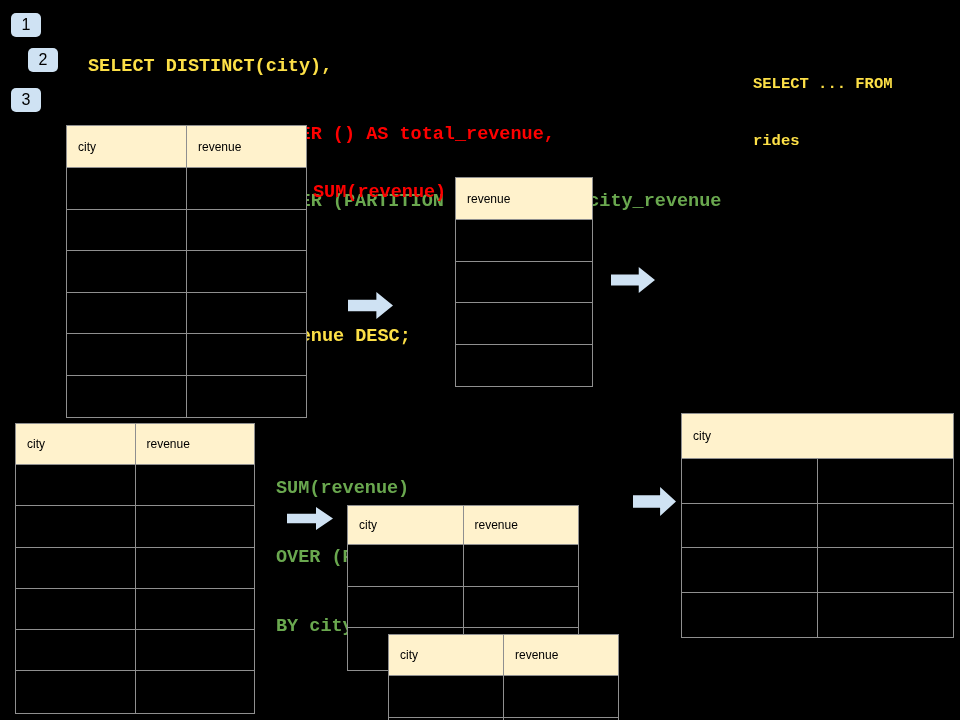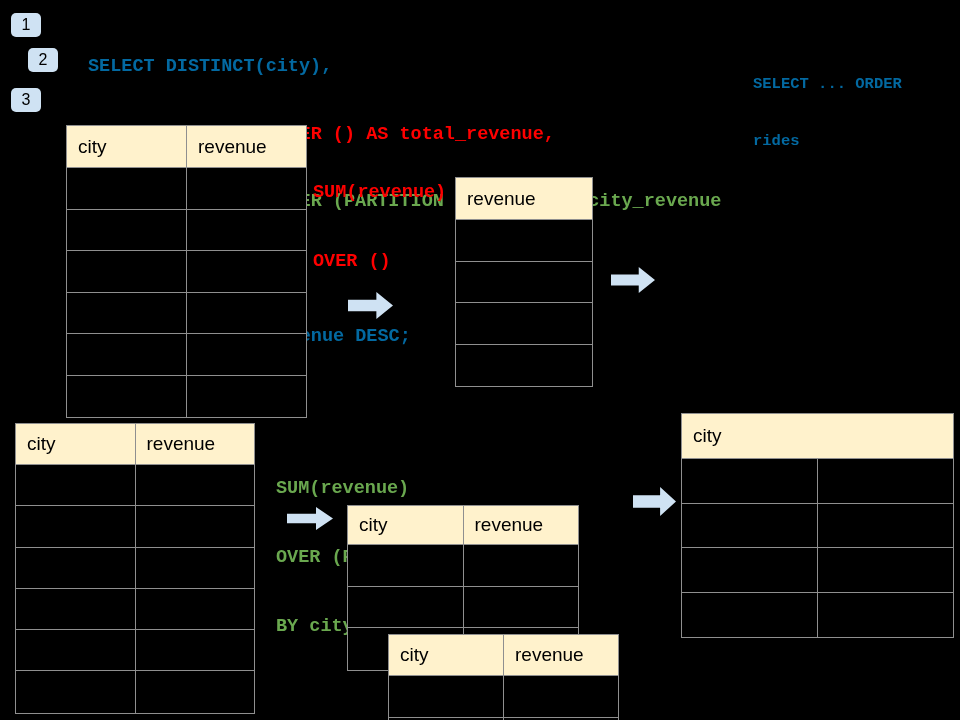--- a/index.html
+++ b/index.html
@@ -19,21 +19,21 @@
 
   
   .code{
     position:absolute;left:0;top:11px;
     font-family:"Liberation Mono","DejaVu Sans Mono",monospace;
     font-weight:bold;font-size:18.5px;line-height:22.5px;white-space:pre;
   }
   .code .ind-a{margin-left:88px;}
   .code .ind-b{margin-left:133px;}
   .code .ind-c{margin-left:111px;}
-  .purple{color:#0369a1;}
+  .purple{color:#fde047;}
   .red{color:#FF0000;}
   .green{color:#6AA84F;}
 
   
   .note{
     position:absolute;font-family:"Liberation Mono","DejaVu Sans Mono",monospace;
     font-weight:bold;white-space:pre;
   }
   #side-note{left:753px;top:37px;font-size:15.5px;line-height:19px;}
   #ann-total{left:313px;top:135px;font-size:18.5px;line-height:23px;}
@@ -43,21 +43,21 @@
   .dtable{
     position:absolute;border:1px solid #8F8F8F;background:#000;
     box-sizing:content-box;
   }
   .thead{
     display:flex;background:#FFF2CC;border-bottom:1px solid #8F8F8F;
     box-sizing:border-box;
   }
   .hcell{
     flex:1;display:flex;align-items:center;padding-left:11px;
-    font-size:19px;color:#000;box-sizing:border-box;overflow:hidden;
+    font-size:12px;color:#000;box-sizing:border-box;overflow:hidden;
   }
   .hcell + .hcell{border-left:1px solid #8F8F8F;}
   .trow{display:flex;box-sizing:border-box;}
   .trow:not(:last-child){border-bottom:1px solid #8F8F8F;}
   .tcell{flex:1;box-sizing:border-box;}
   .tcell + .tcell{border-left:1px solid #8F8F8F;}
 
   #t-rides-top{left:66px;top:125px;width:239px;}
   #t-rides-top .thead{height:42px;}
   #t-rides-top .trow{height:41.5px;}
@@ -100,27 +100,26 @@
 
   <div class="code">
     <div class="ind-a purple">SELECT DISTINCT(city),</div>
     <div class="ind-b red">SUM(revenue) OVER () AS total_revenue,</div>
     <div class="ind-b green">SUM(revenue) OVER (PARTITION BY city) as city_revenue</div>
     <div class="ind-c purple">FROM rides</div>
     <div class="ind-c purple">ORDER by city_revenue DESC;</div>
   </div>
 
   <div class="note purple" id="side-note">
-    <div>SELECT ... ORDER</div>
+    <div>SELECT ... FROM</div>
     <div>rides</div>
   </div>
 
   <div class="note red" id="ann-total">
     <div>SUM(revenue)</div>
-    <div>OVER ()</div>
   </div>
 
   <div class="note green" id="ann-partition">
     <div>SUM(revenue)</div>
     <div>OVER (PARTITION</div>
     <div>BY city)</div>
   </div>
 
   <div class="dtable" id="t-rides-top">
     <div class="thead">

